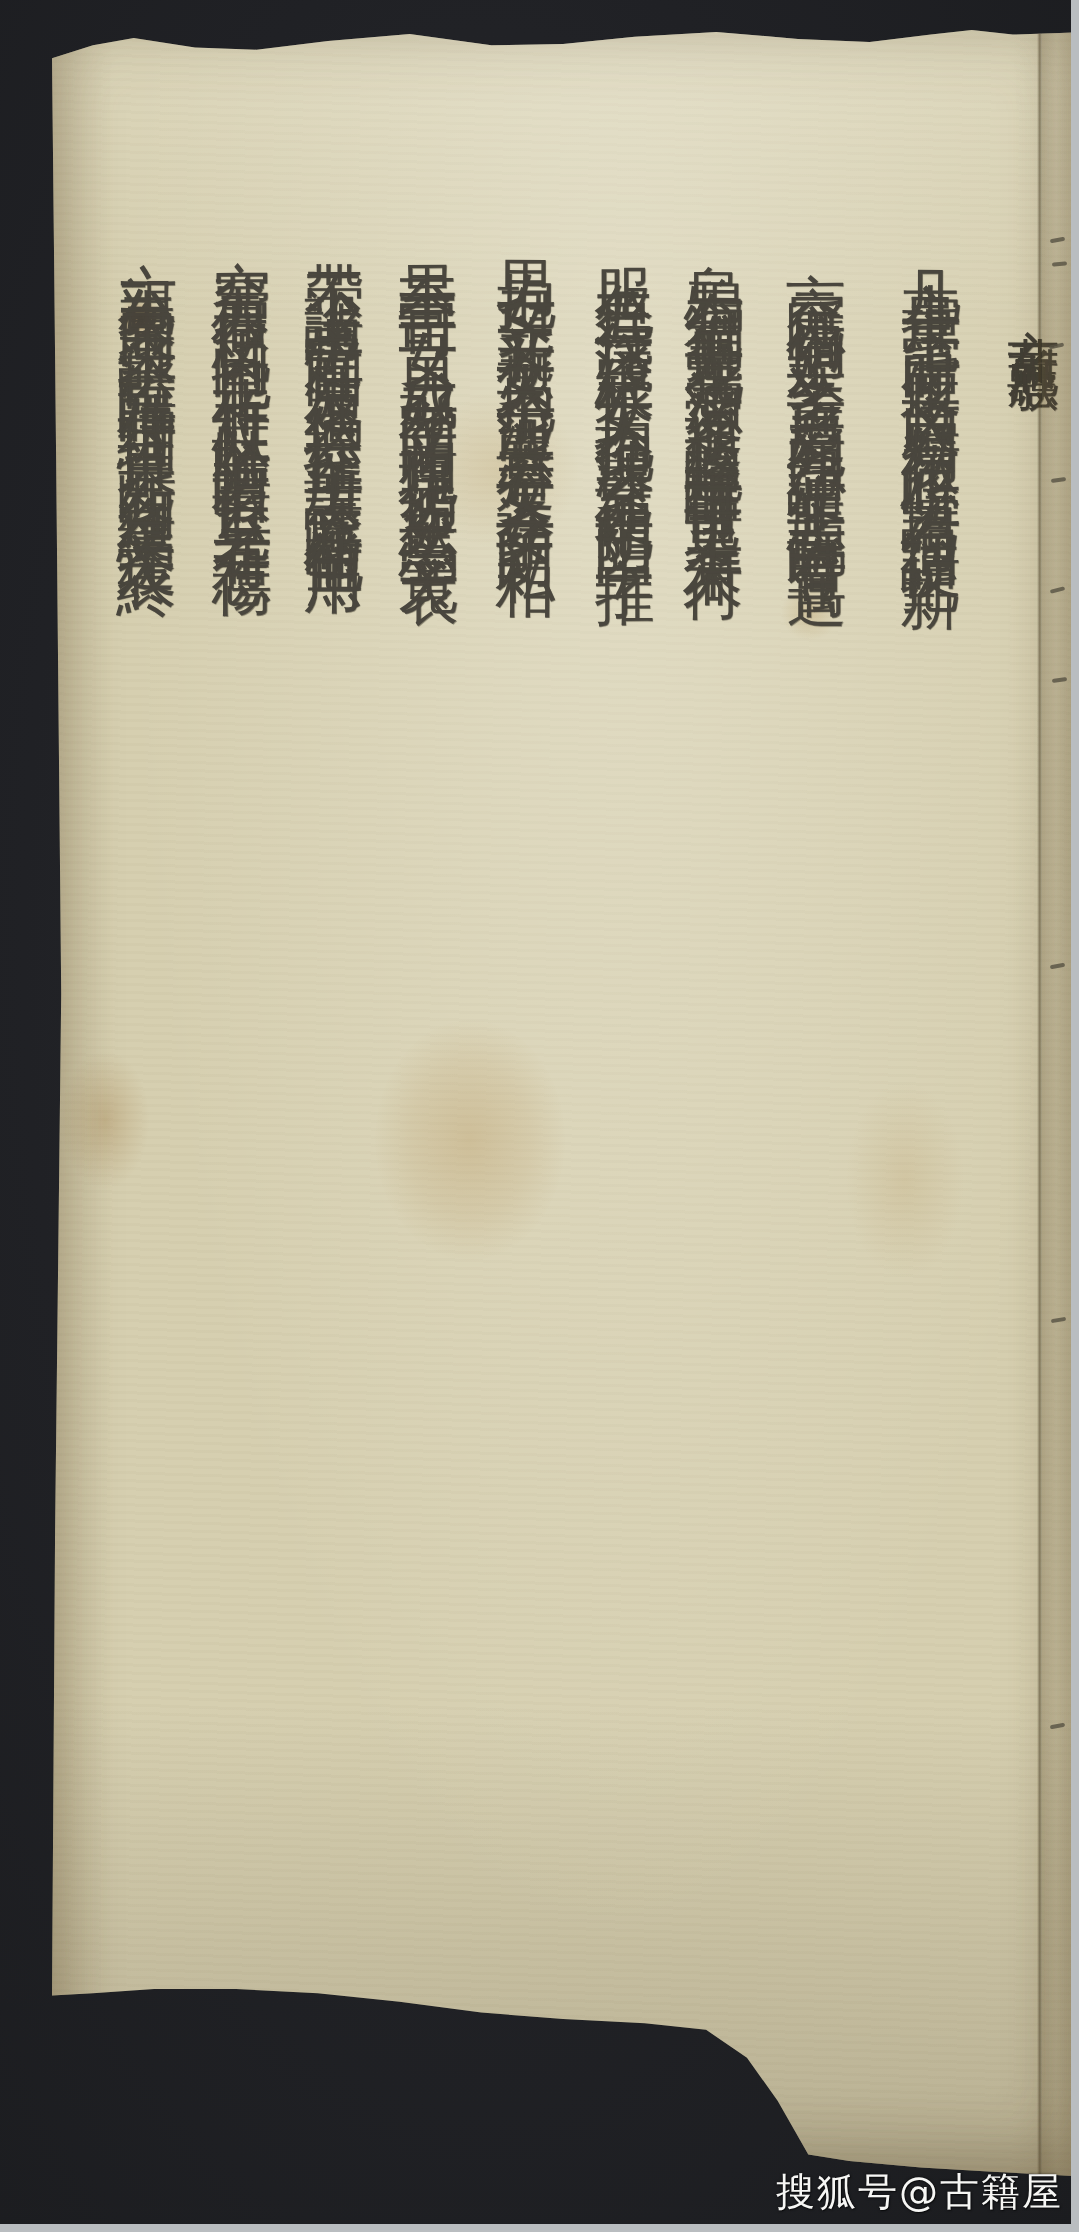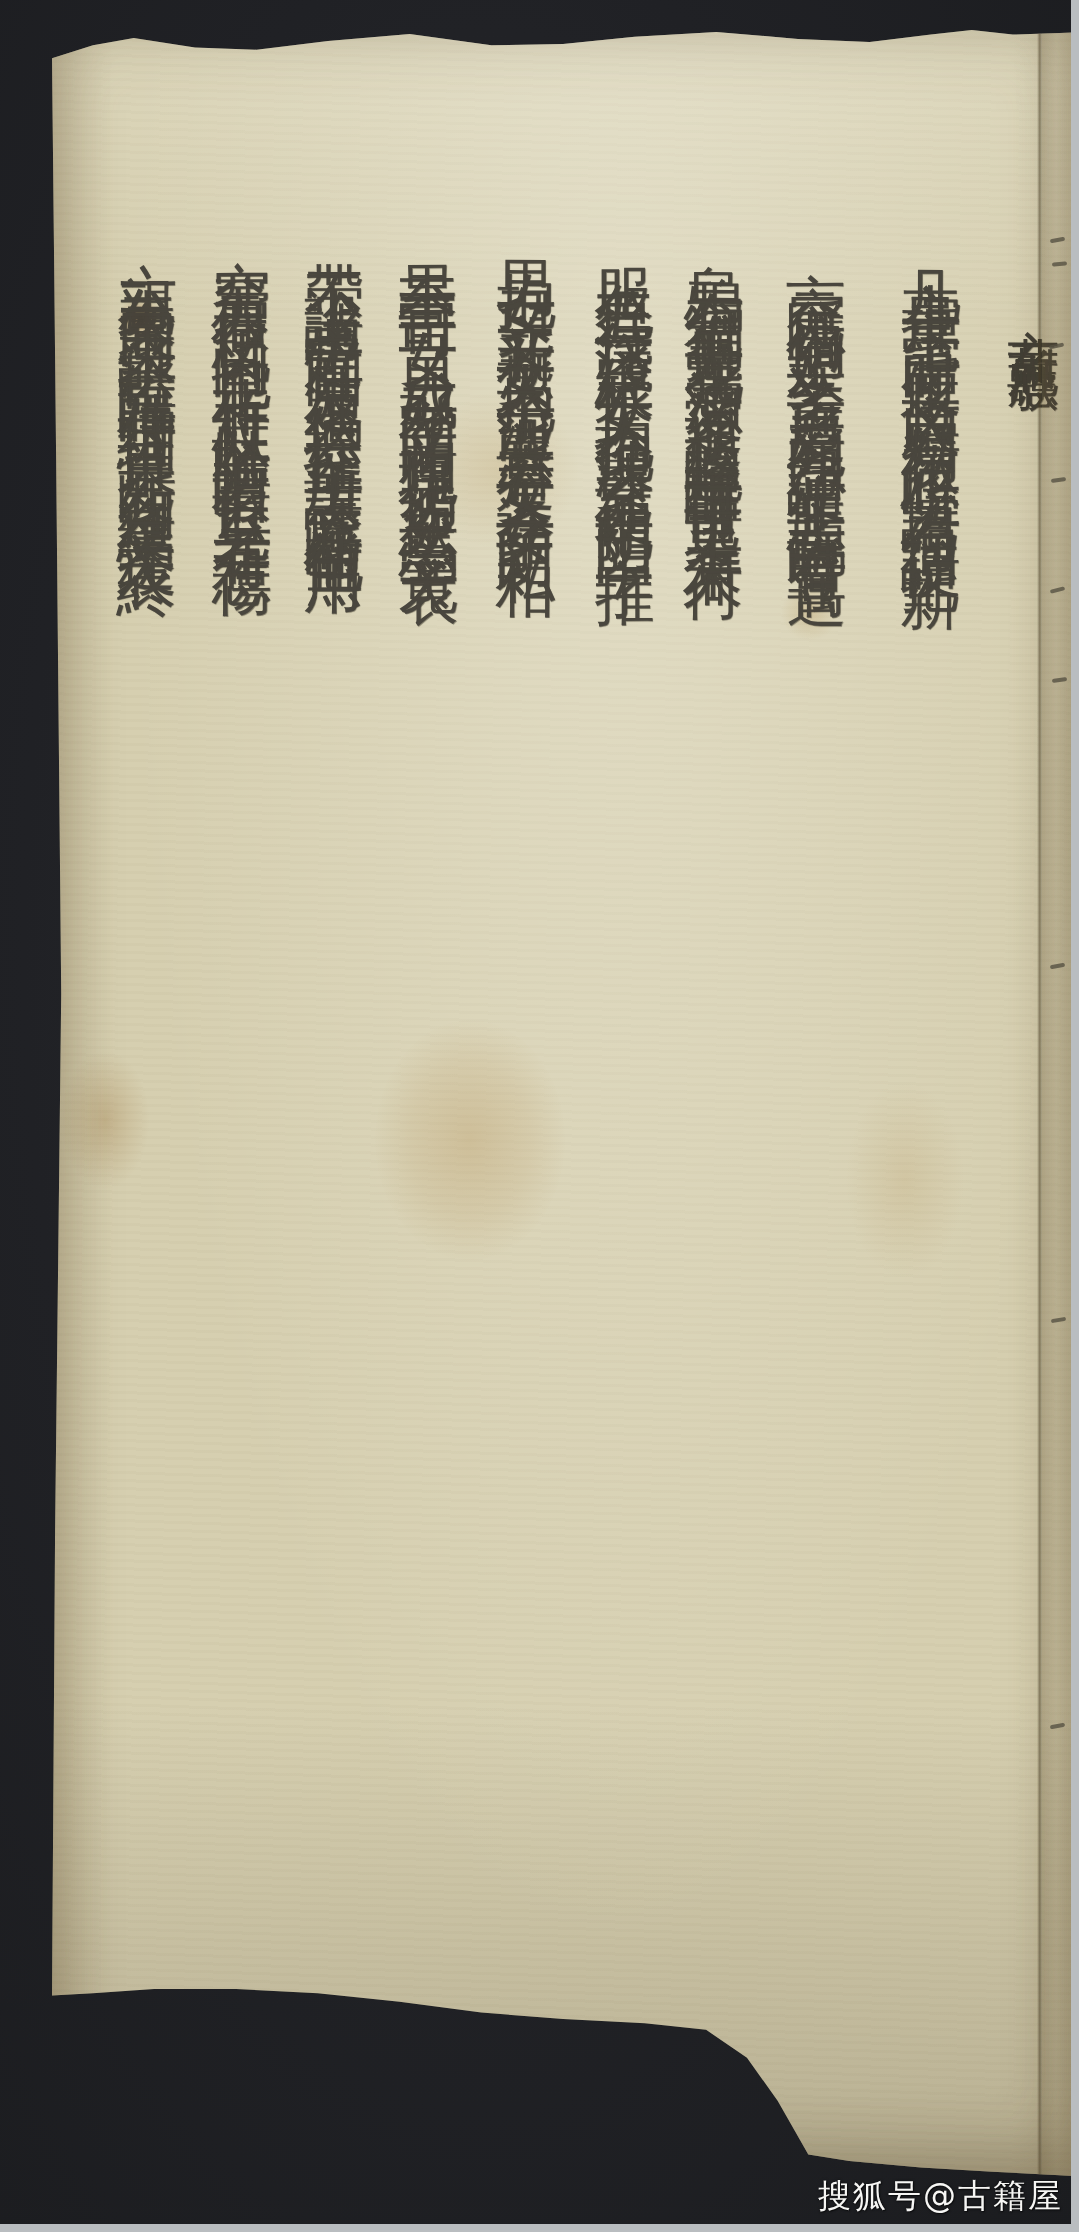--- a/index.html
+++ b/index.html
@@ -94,21 +94,21 @@
   .m4{left:9px;top:452px;transform:rotate(-8deg);}
   .m5{left:8px;top:562px;transform:rotate(-14deg);}
   .m6{left:10px;top:652px;transform:rotate(-7deg);}
   .m7{left:8px;top:938px;transform:rotate(-10deg);}
   .m8{left:9px;top:1292px;transform:rotate(-9deg);}
   .m9{left:8px;top:1698px;transform:rotate(-11deg);}
 
   
   .watermark{
     position:absolute;right:16px;bottom:13px;
-    font-size:33px;letter-spacing:2px;
+    font-size:39px;letter-spacing:2px;
     color:#f6f6f4;
     text-shadow:0 0 3px rgba(0,0,0,0.65), 1px 1px 1px rgba(0,0,0,0.5);
   }
 </style>
 </head>
 <body>
 
 <div class="stage">
 
   <div class="paper">

